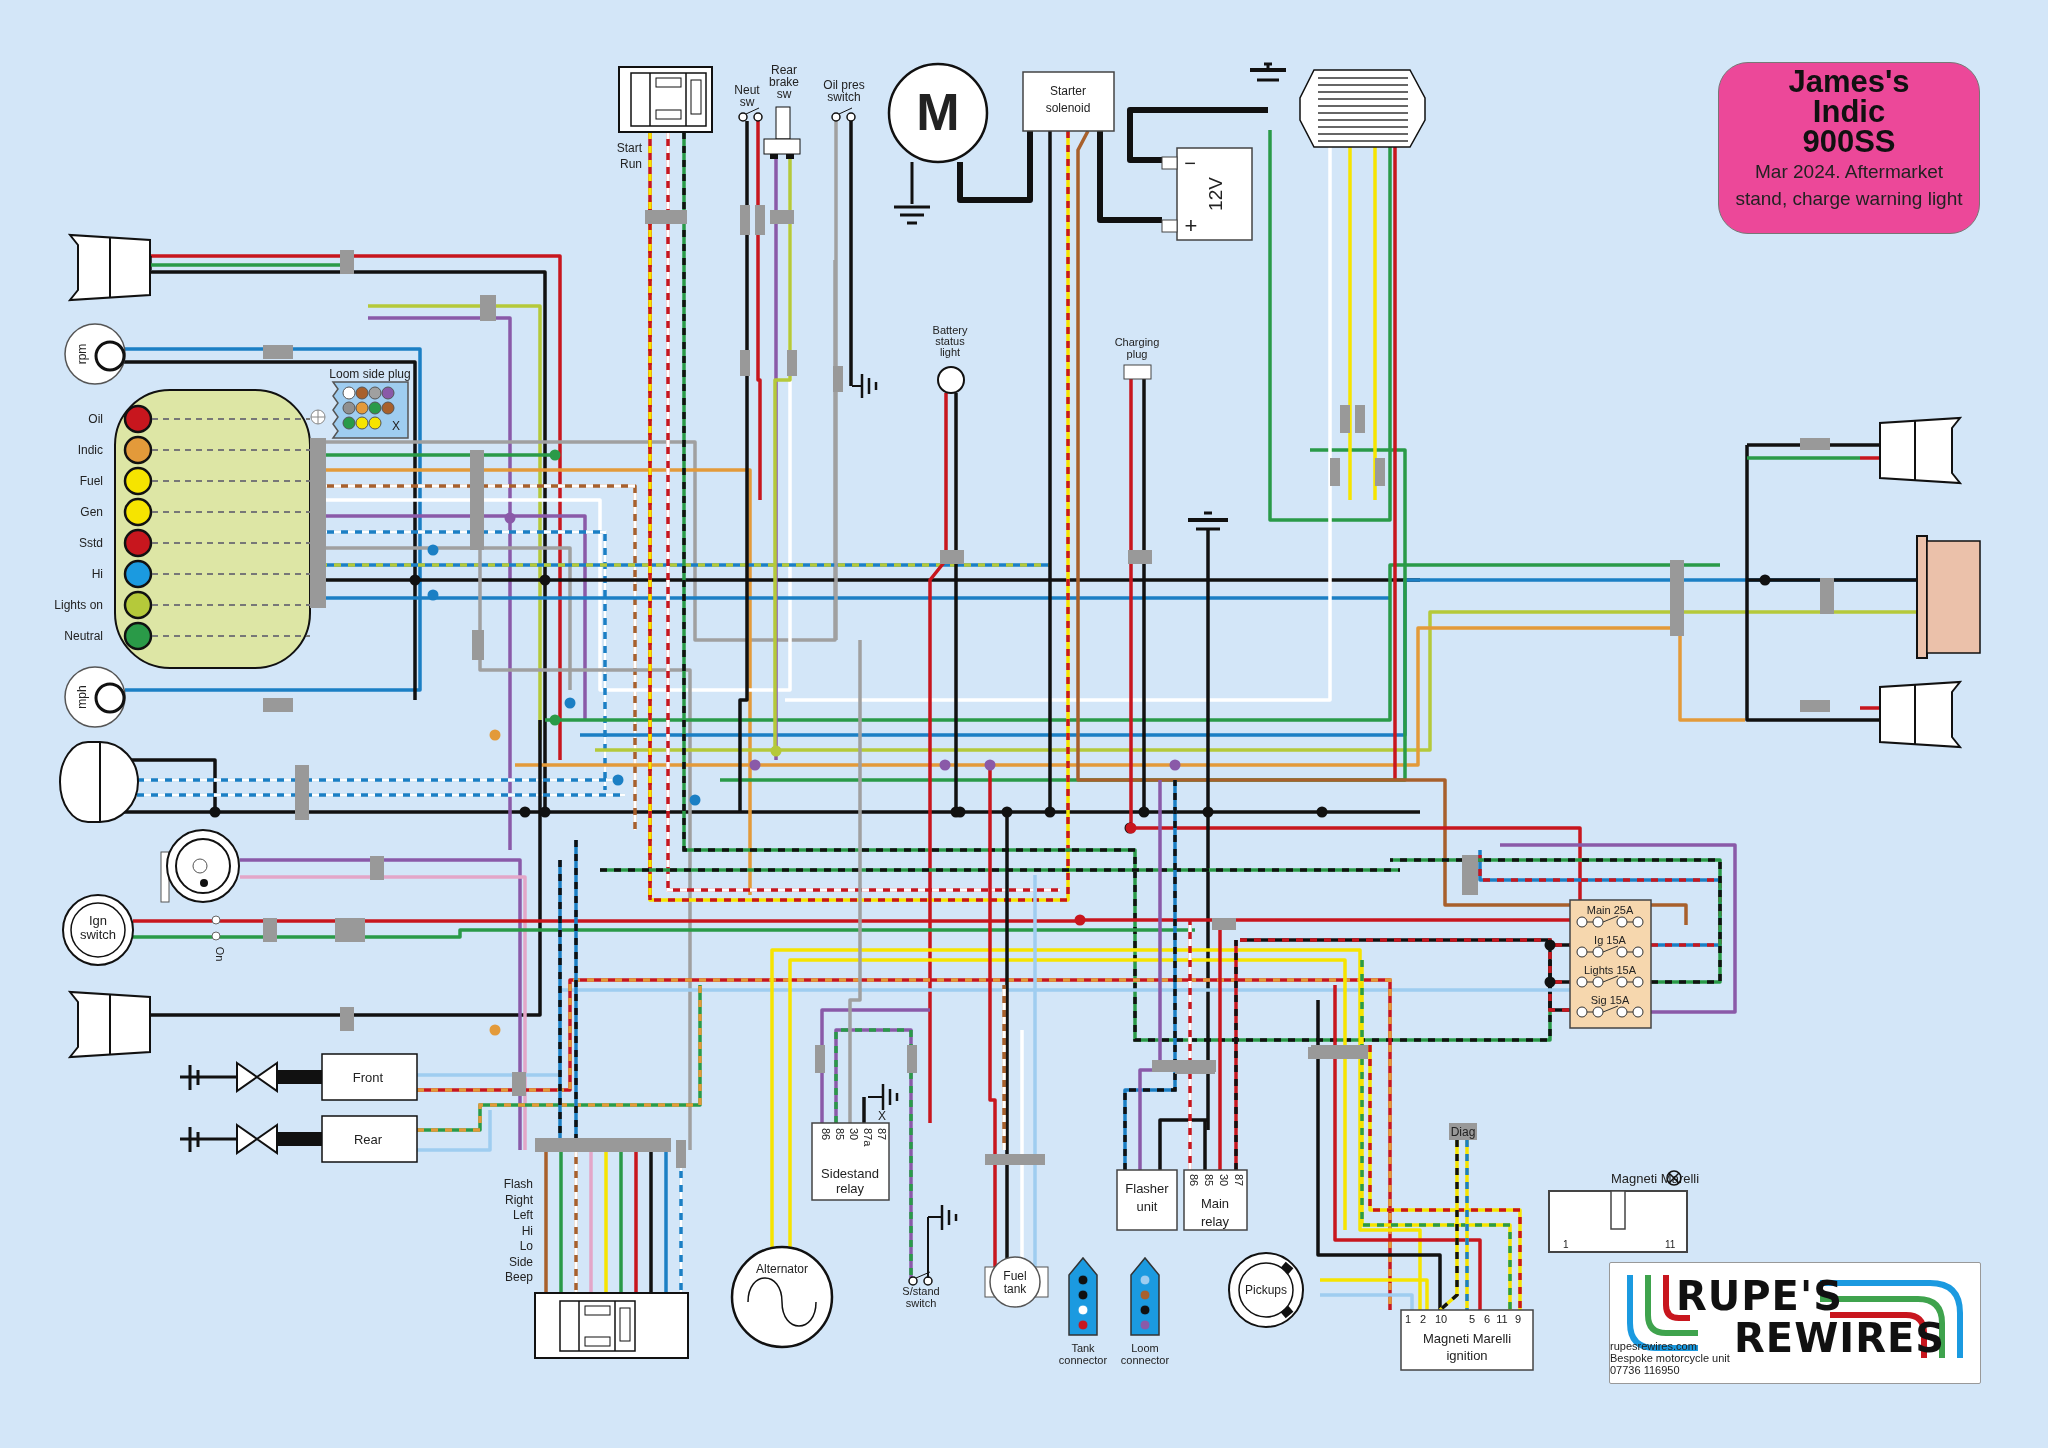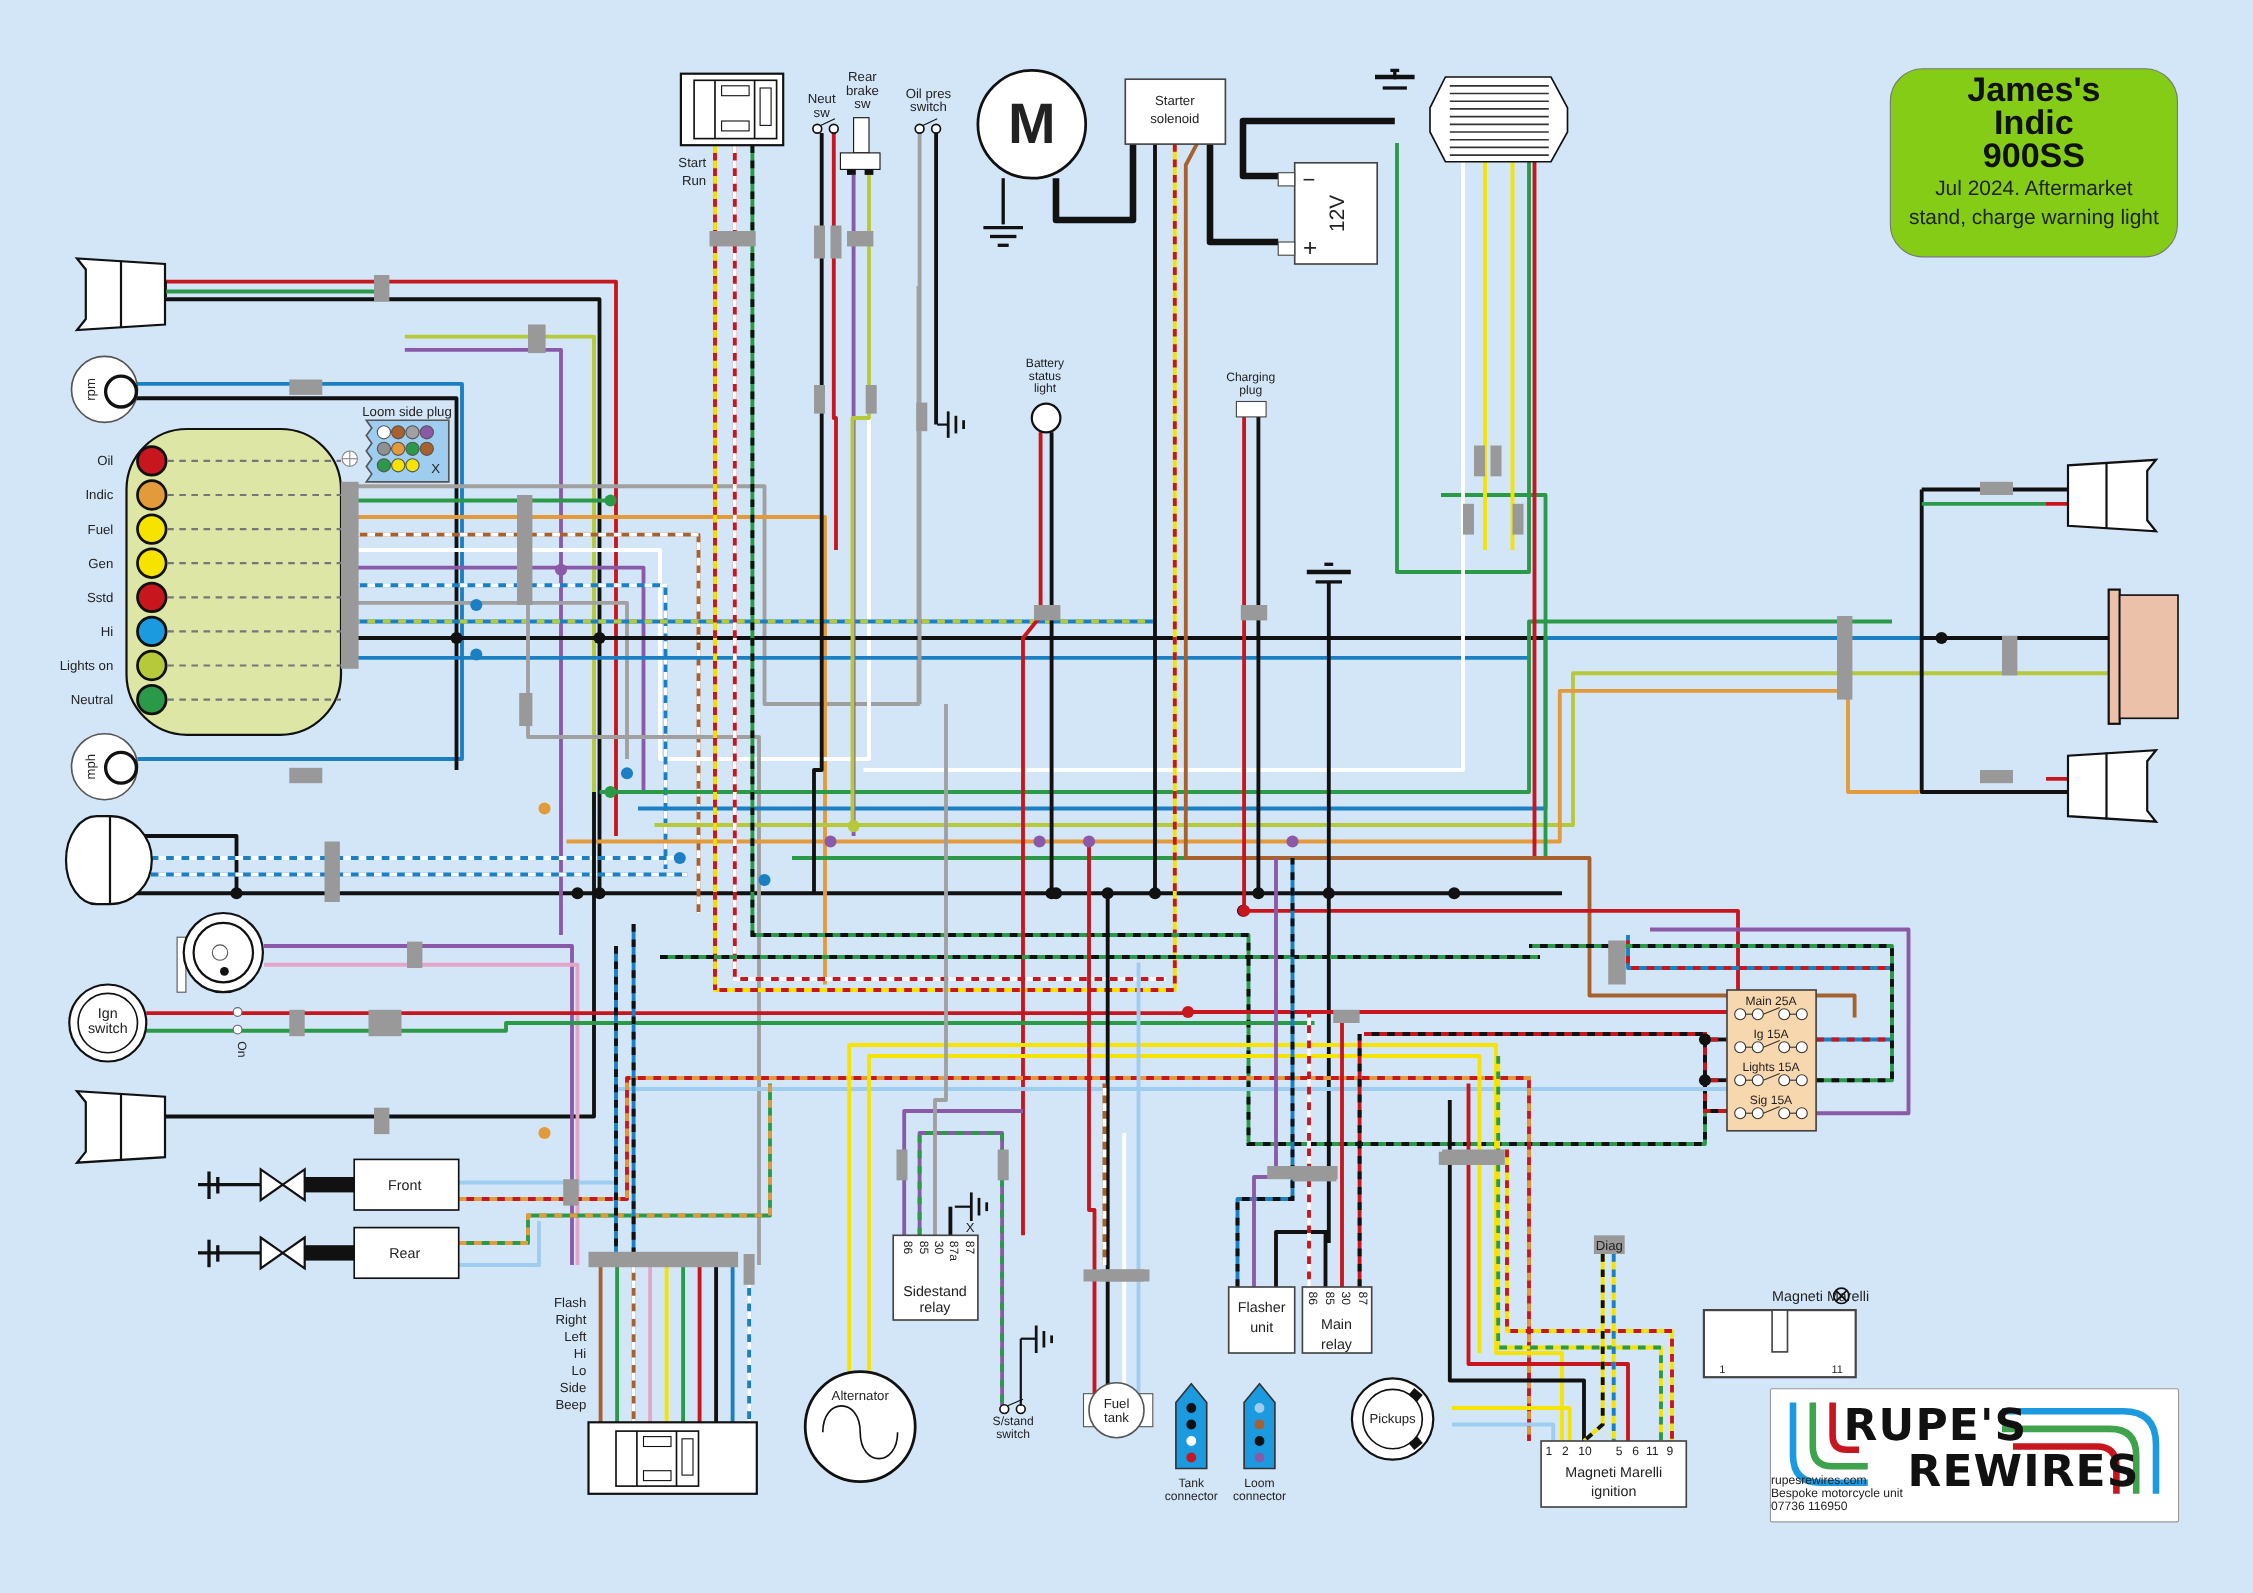--- a/index.html
+++ b/index.html
@@ -1,19 +1,19 @@
 <!DOCTYPE html>
 <html><head>
 <meta charset="utf-8">
 <style>
   html,body{margin:0;padding:0;background:#d3e6f8;}
   body{width:2048px;height:1448px;position:relative;overflow:hidden;font-family:"Liberation Sans",sans-serif;}
   svg#diagram{position:absolute;left:0;top:0;}
   svg text{font-family:"Liberation Sans",sans-serif;fill:#222;}
-  .title-card{position:absolute;left:1718px;top:62px;width:262px;height:172px;background:#84cc16;border:1.5px solid #777;border-radius:30px;text-align:center;box-sizing:border-box;padding-top:4px;}
+  .title-card{position:absolute;left:1718px;top:62px;width:262px;height:172px;background:#ec4899;border:1.5px solid #777;border-radius:30px;text-align:center;box-sizing:border-box;padding-top:4px;}
   .title-card .t1{font-weight:bold;font-size:31px;line-height:30px;color:#111;}
   .title-card .t2{font-size:19px;line-height:25px;color:#222;margin-top:2px;}
   .logo-card{position:absolute;left:1609px;top:1262px;width:372px;height:122px;background:#fff;border:1.5px solid #999;border-radius:2px;box-sizing:border-box;}
   .logo-card .brand1,.logo-card .brand2{position:absolute;font-weight:bold;color:#111;font-size:40px;letter-spacing:1px;font-family:"DejaVu Sans",sans-serif;}
   .logo-card .brand1{left:66px;top:10px;}
   .logo-card .brand2{left:86px;top:52px;margin-left:38px;}
   .logo-card .foot{position:absolute;left:0;right:0;bottom:7px;display:flex;justify-content:space-around;font-size:11px;color:#222;flex-direction:column;}
 </style>
 </head>
 <body>
@@ -652,21 +652,21 @@
       <text x="1563" y="1248" font-size="10">1</text>
       <text x="1665" y="1248" font-size="10">11</text>
     </g>
   </g>
 </svg>
 
 <div class="title-card">
   <div class="t1">James's</div>
   <div class="t1">Indic</div>
   <div class="t1">900SS</div>
-  <div class="t2">Jul 2024. Aftermarket</div>
+  <div class="t2">Mar 2024. Aftermarket</div>
   <div class="t2">stand, charge warning light</div>
 </div>
 
 <div class="logo-card">
   <svg width="372" height="100" style="position:absolute;left:0;top:0" viewBox="0 0 372 100">
     <path d="M20,12 L20,60 Q20,85 45,85 L88,85" fill="none" stroke="#1b9ae0" stroke-width="6"></path>
     <path d="M38,12 L38,52 Q38,70 56,70 L88,70" fill="none" stroke="#3fa34d" stroke-width="6"></path>
     <path d="M56,12 L56,42 Q56,55 69,55 L80,55" fill="none" stroke="#c8161e" stroke-width="6"></path>
     <path d="M210,20 L320,20 Q350,20 350,50 L350,95" fill="none" stroke="#1b9ae0" stroke-width="6"></path>
     <path d="M210,36 L308,36 Q332,36 332,60 L332,95" fill="none" stroke="#3fa34d" stroke-width="6"></path>

